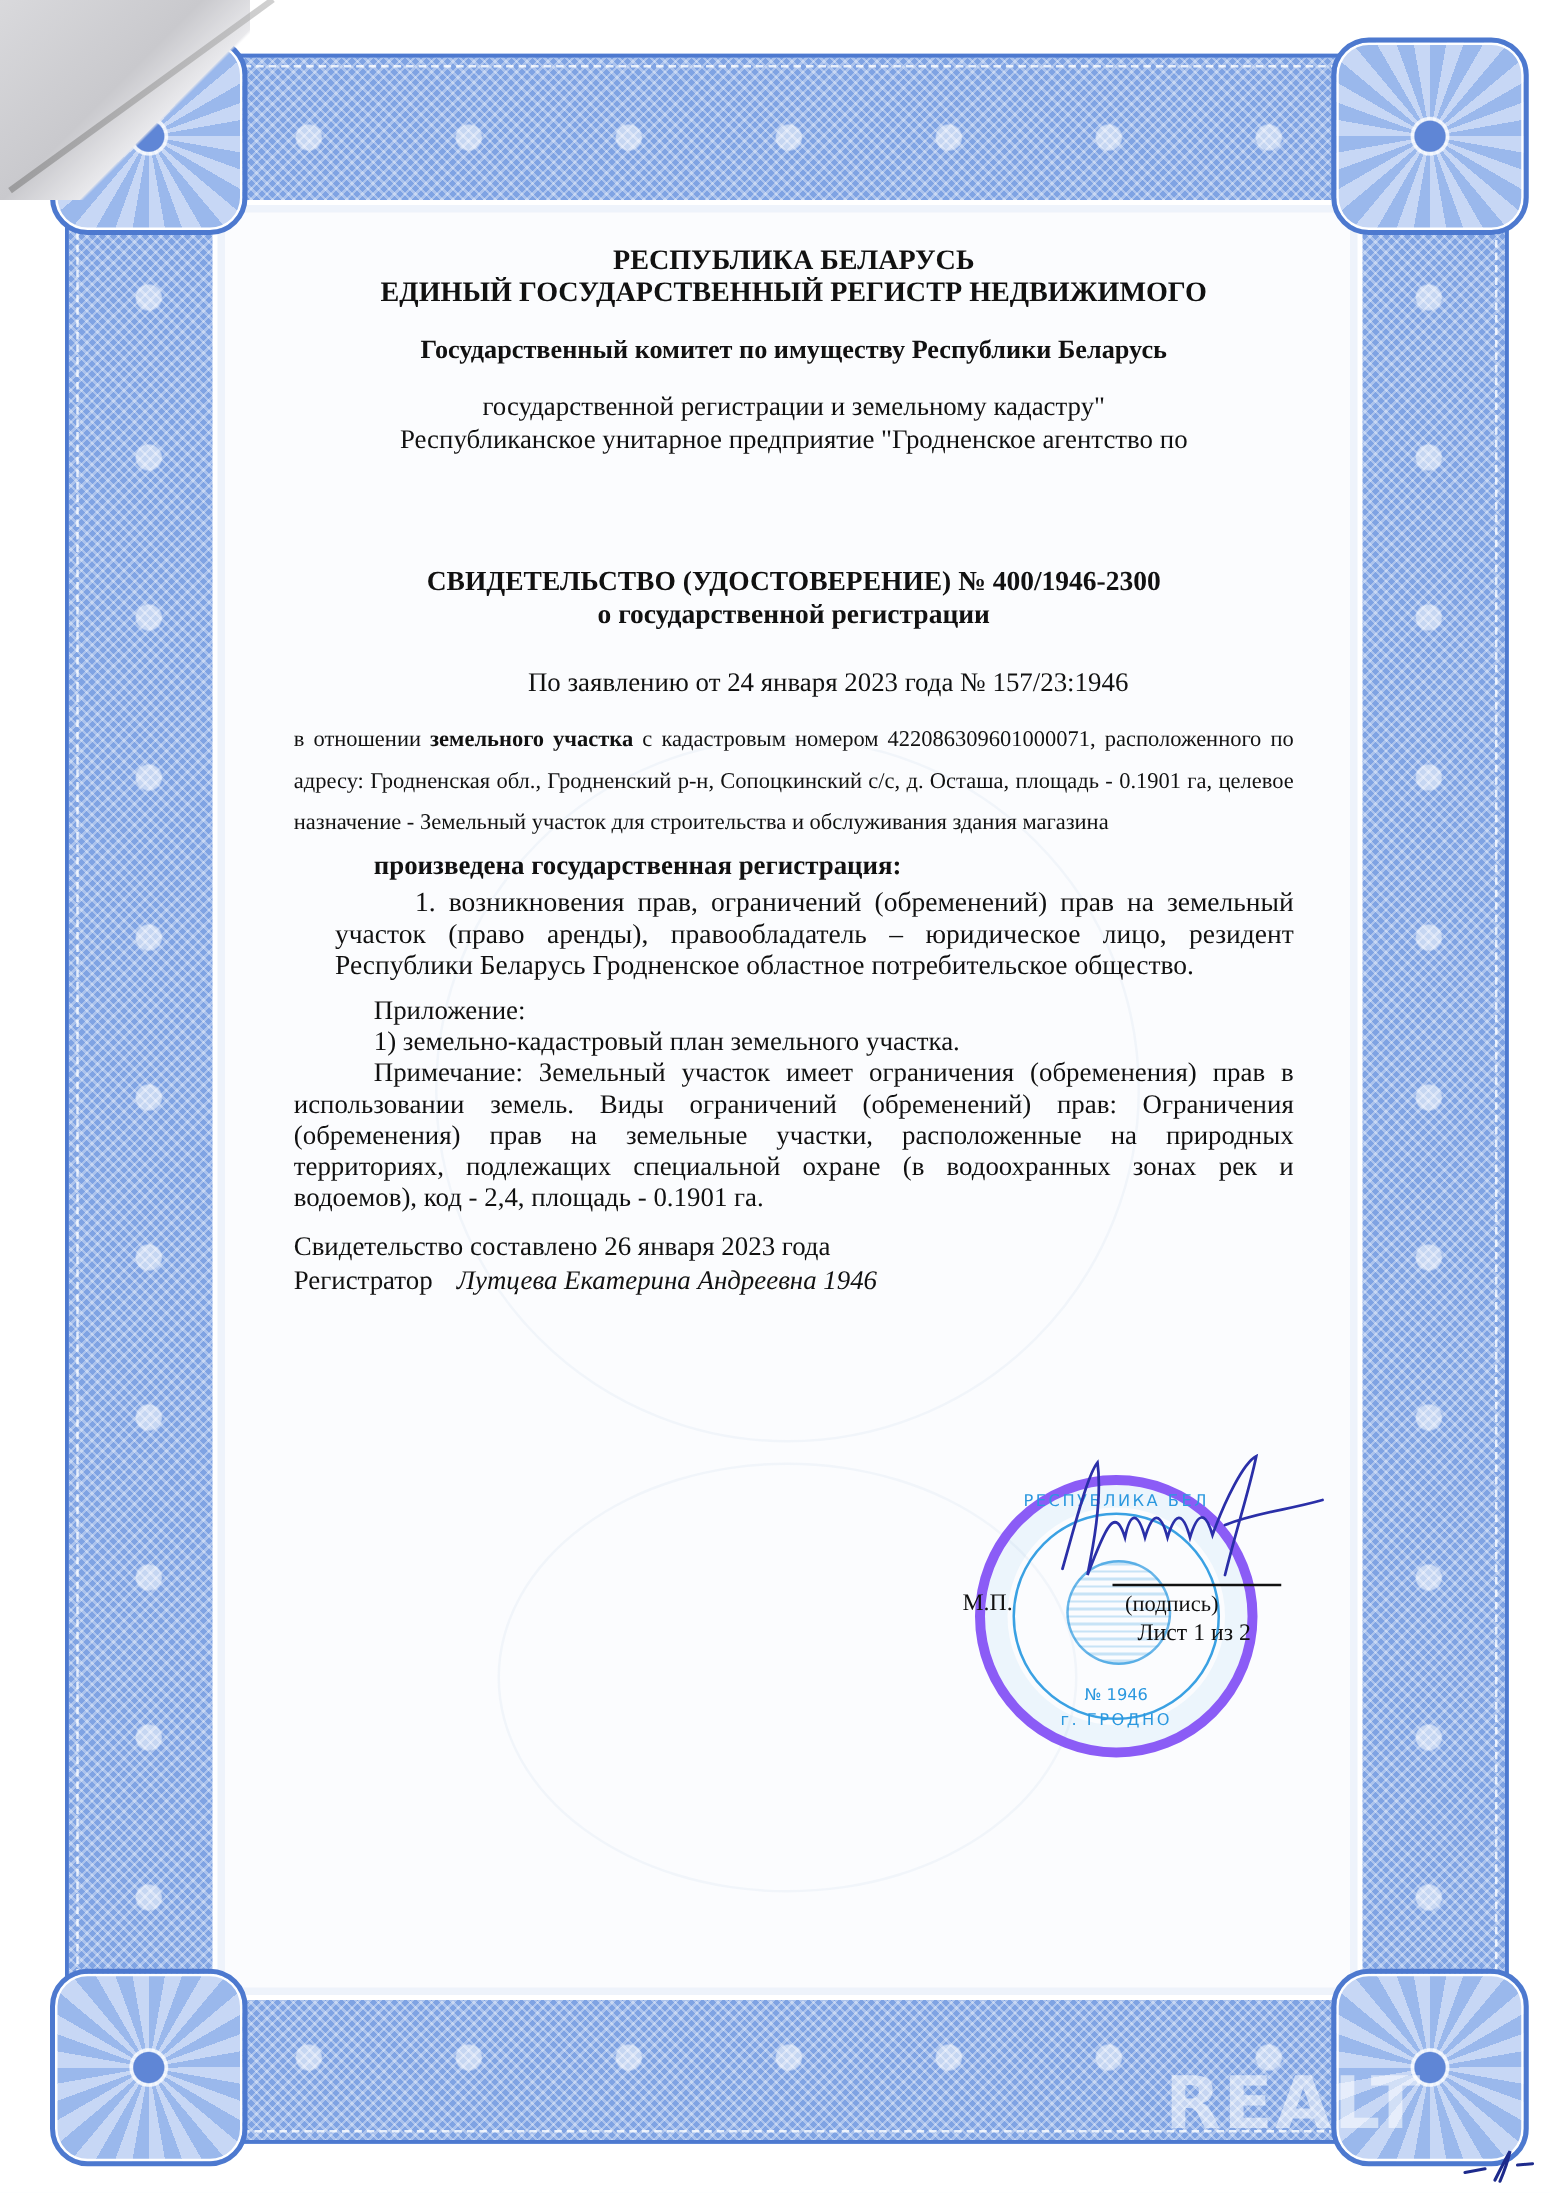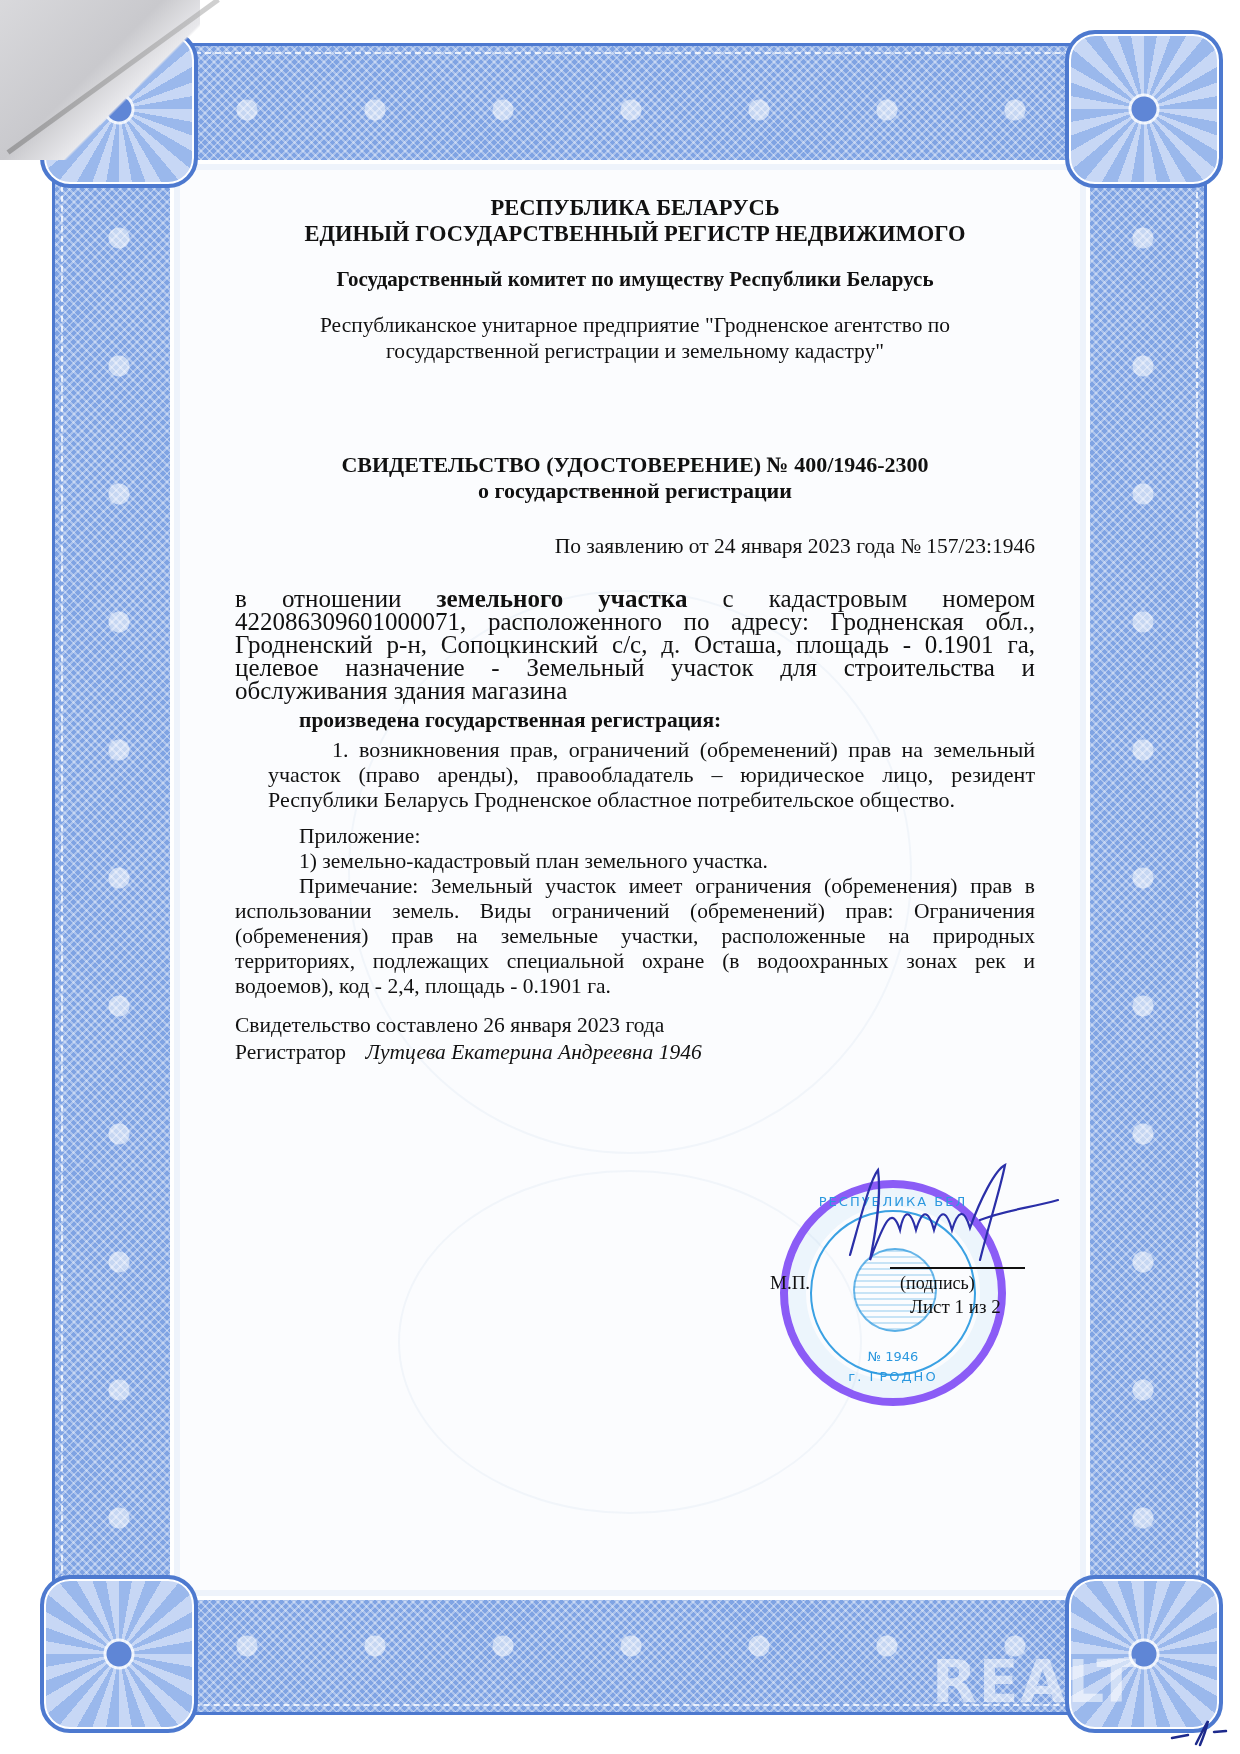--- a/index.html
+++ b/index.html
@@ -58,23 +58,23 @@
   }
   .content {
     position:absolute; left:235px; top:195px; width:800px;
     font-size:21px; line-height:25px;
   }
   .h-center { text-align:center; }
   .title-block { font-weight:bold; font-size:22.5px; line-height:26px; }
   .committee { font-weight:bold; font-size:21px; margin-top:20px; }
   .enterprise { margin-top:20px; font-size:21.5px; line-height:26px; }
   .cert-title { margin-top:88px; font-weight:bold; font-size:22px; line-height:26px; }
-  .application { margin-top:30px; font-size:21.5px; padding-left:55px; text-align:right; }
+  .application { margin-top:30px; font-size:21.5px; padding-left:55px; text-align:center; }
   .para { text-align:justify; margin:0; }
-  .subject { margin-top:28px; font-size:25px; line-height:23px; }
+  .subject { margin-top:16px; font-size:18px; line-height:33px; }
   .reg-head { font-weight:bold; padding-left:64px; margin-top:6px; font-size:21.5px;}
   .item { text-indent:64px; margin-top:4px; font-size:22px;margin-left:33px; }
   .appendix-label { margin-top:12px; padding-left:64px; font-size:21.5px;}
   .appendix-item { padding-left:64px; font-size:21.5px; }
   .note { text-indent:64px; font-size:21.5px; }
   .issued { margin-top:14px; font-size:21.5px; }
   .registrar { font-size:21.5px; margin-top:2px; }
   .registrar .name { font-style:italic; margin-left:14px; }
   .sig-area {
     position:absolute; left:770px; top:1150px; width:290px; height:240px; z-index:4;
@@ -136,22 +136,22 @@
 
 <div class="watermark-brand">REALT</div>
 
 <div class="content">
   <div class="h-center title-block">
     <div>РЕСПУБЛИКА БЕЛАРУСЬ</div>
     <div>ЕДИНЫЙ ГОСУДАРСТВЕННЫЙ РЕГИСТР НЕДВИЖИМОГО</div>
   </div>
   <div class="h-center committee">Государственный комитет по имуществу Республики Беларусь</div>
   <div class="h-center enterprise">
+    <div>государственной регистрации и земельному кадастру"</div>
     <div>Республиканское унитарное предприятие "Гродненское агентство по</div>
-    <div>государственной регистрации и земельному кадастру"</div>
   </div>
 
   <div class="h-center cert-title">
     <div>СВИДЕТЕЛЬСТВО (УДОСТОВЕРЕНИЕ) № 400/1946-2300</div>
     <div>о государственной регистрации</div>
   </div>
 
   <div class="application">По заявлению от 24 января 2023 года № 157/23:1946</div>
 
   <p class="para subject">

